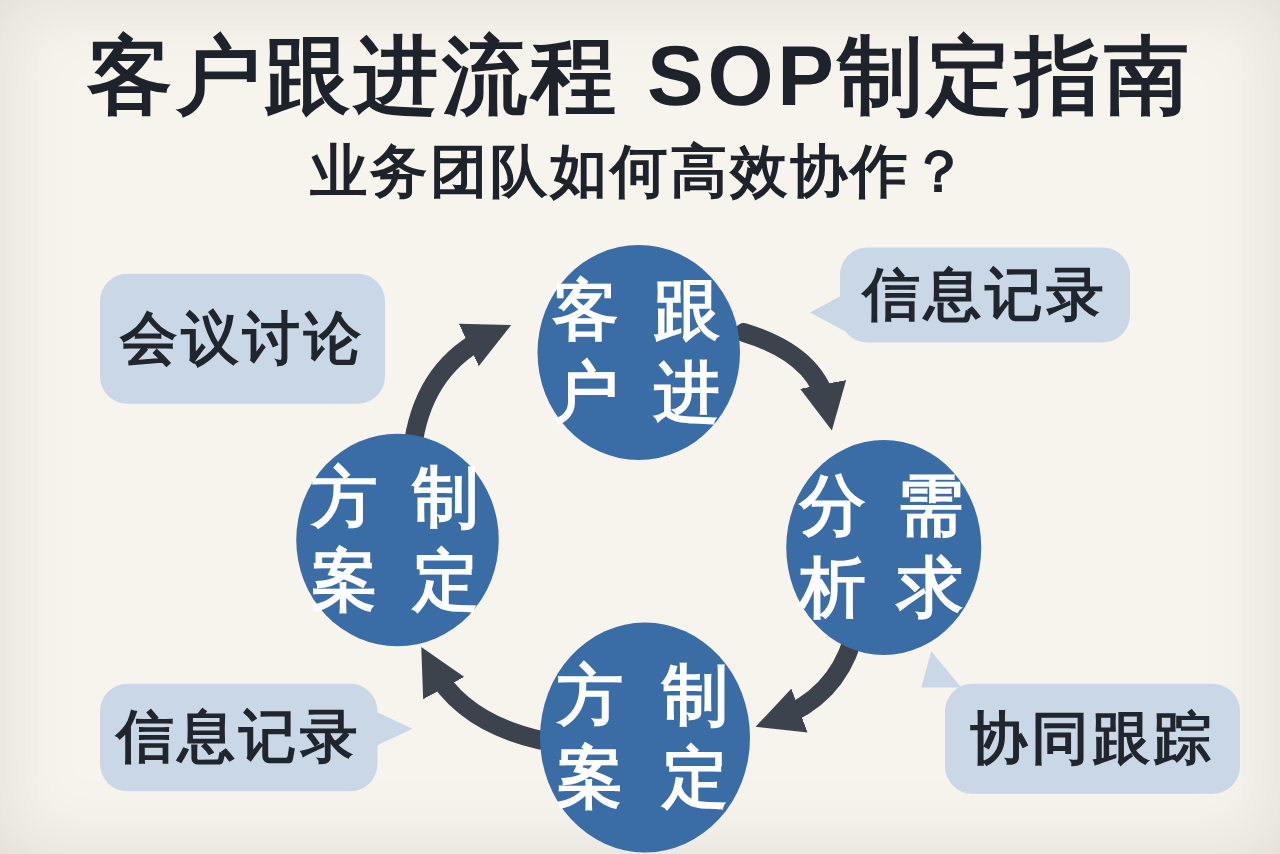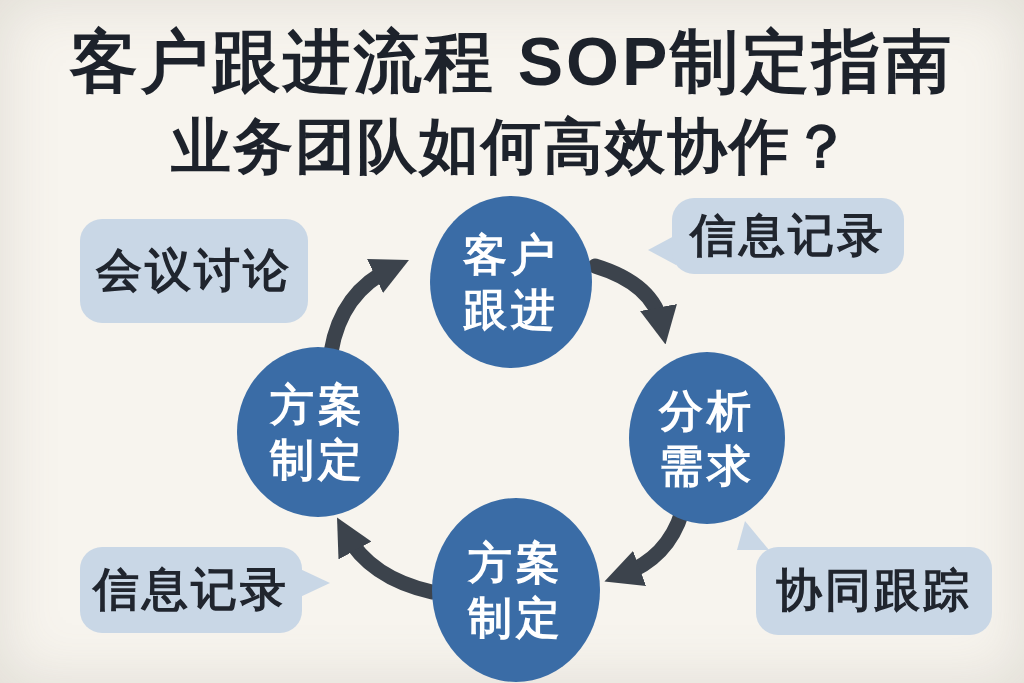--- a/index.html
+++ b/index.html
@@ -30,36 +30,36 @@
   }
   .title{
     font-size:68px;
     font-weight:900;
     letter-spacing:3px;
     color:var(--color-title-text);
     line-height:1.1;
   }
   .subtitle{
     margin-top:8px;
-    font-size:60px;
+    font-size:46px;
     font-weight:800;
     letter-spacing:2px;
     color:var(--color-title-text);
   }
   .arrows-layer{
     position:absolute;left:0;top:0;width:1024px;height:683px;
   }
   .cycle-circle{
     position:absolute;
     border-radius:50%;
     background:var(--color-circle-fill);
     color:var(--color-circle-text);
-    display:flex;flex-direction:column;
+    display:flex;flex-direction:row;
     align-items:center;justify-content:center;
-    font-size:44px;font-weight:800;
+    font-size:53px;font-weight:800;
     line-height:1.25;letter-spacing:4px;
     text-align:center;
   }
   .circle-top{left:430px;top:196px;width:162px;height:172px;}
   .circle-right{left:629px;top:352px;width:156px;height:172px;}
   .circle-bottom{left:432px;top:498px;width:168px;height:184px;}
   .circle-left{left:237px;top:347px;width:162px;height:170px;}
   .bubble{
     position:absolute;
     background:var(--color-bubble-fill);

